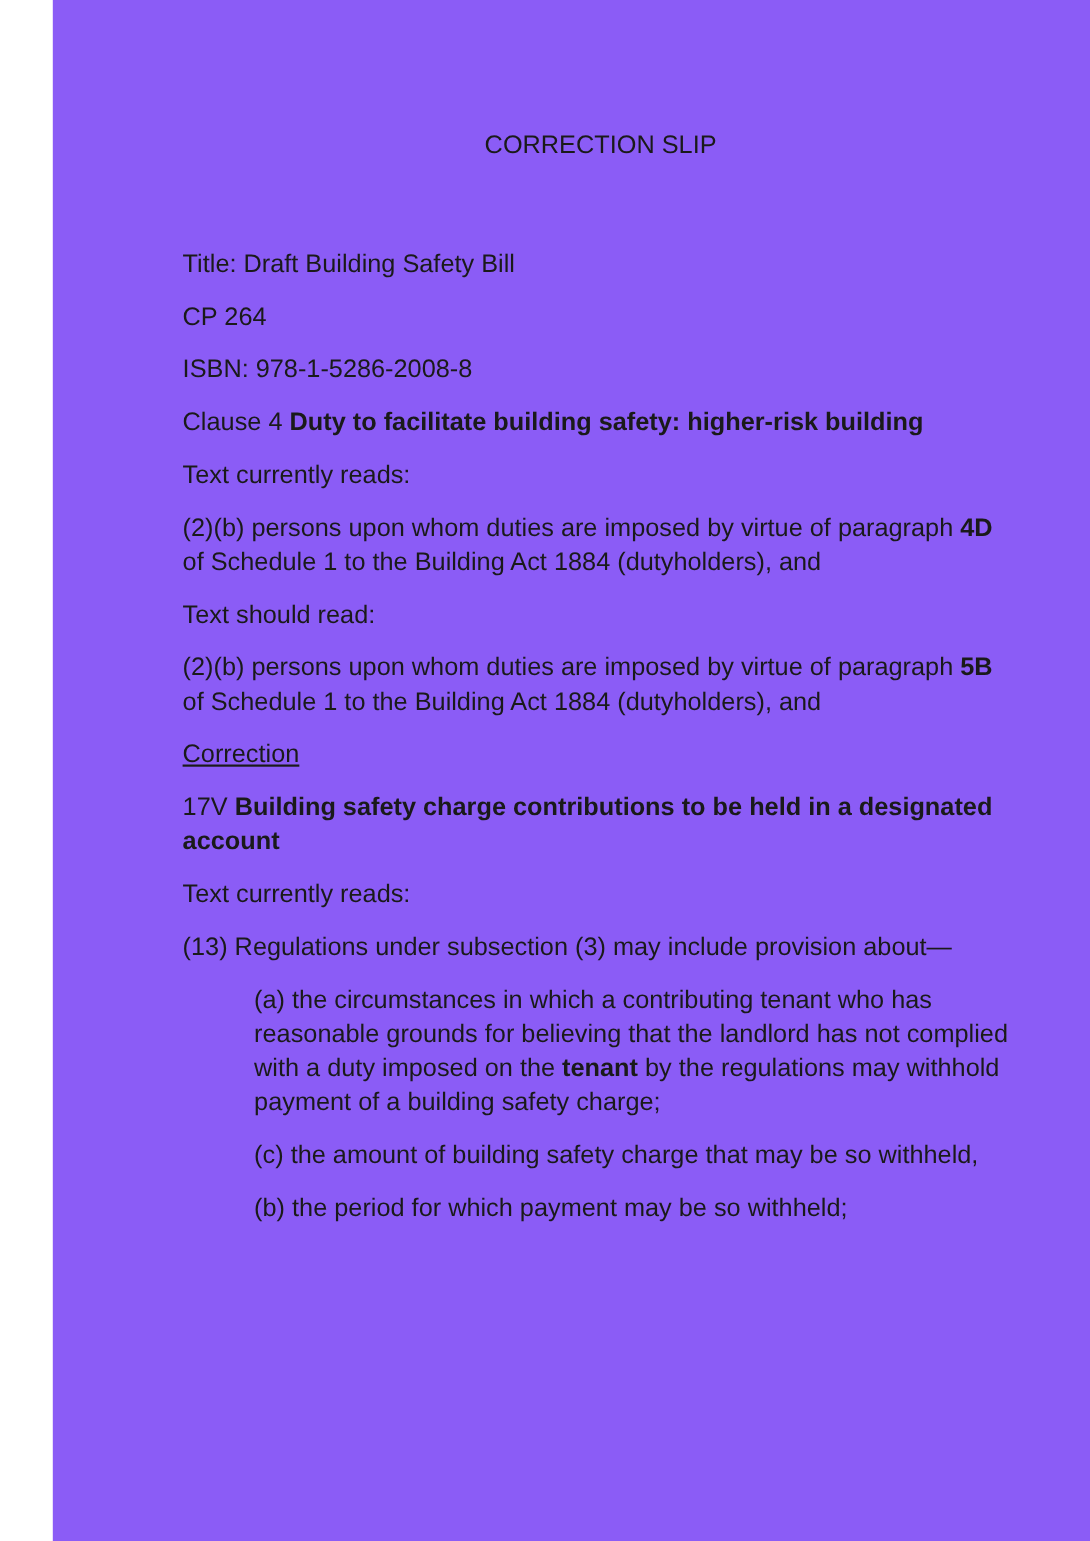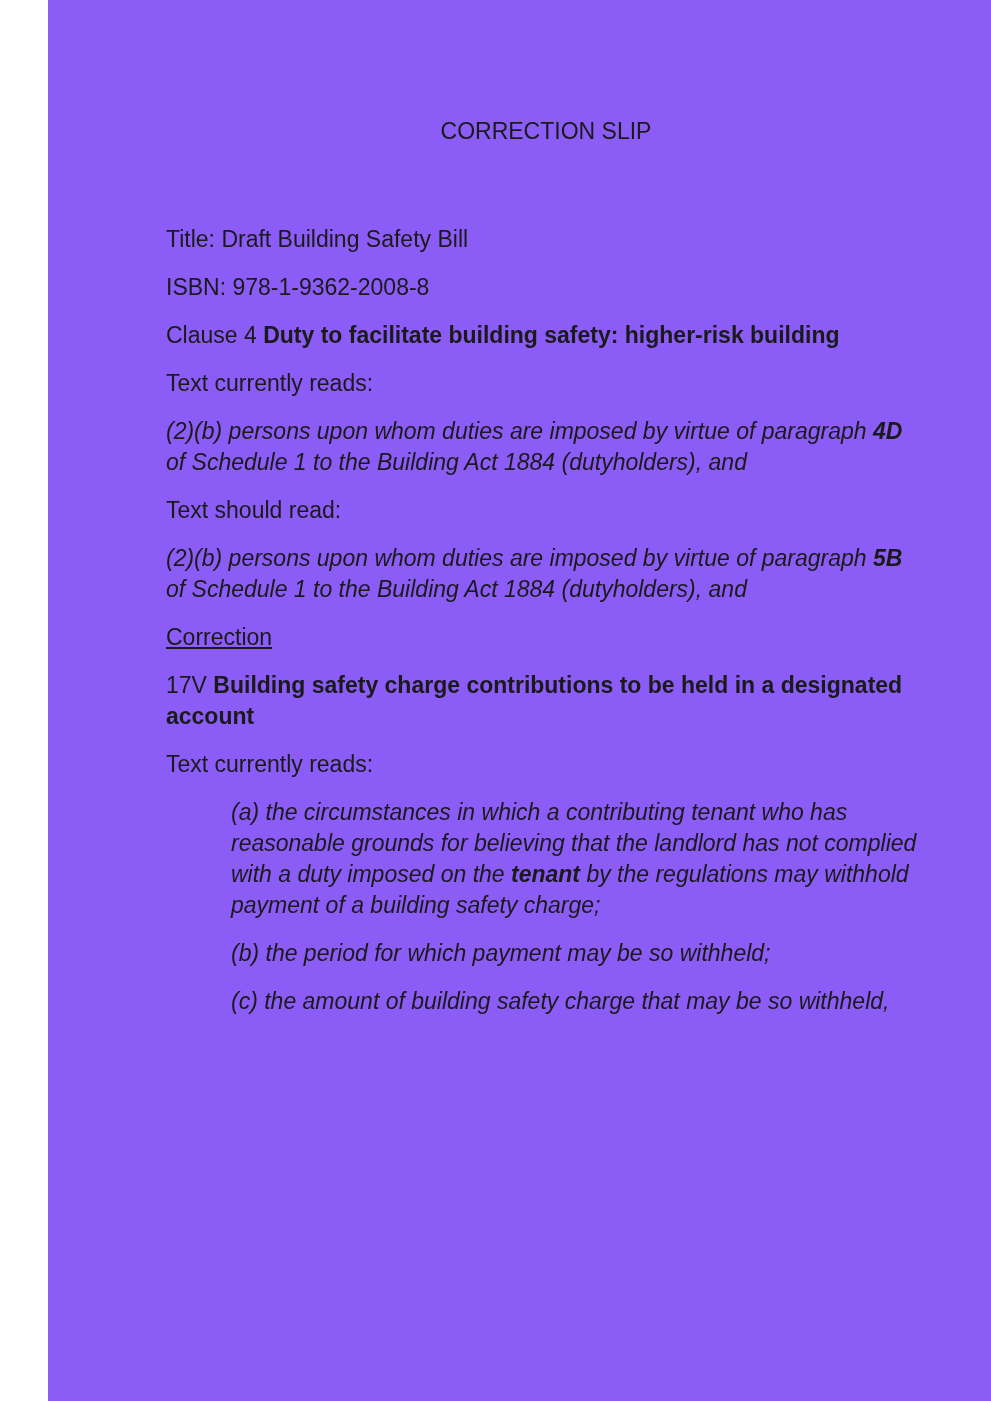--- a/index.html
+++ b/index.html
@@ -21,55 +21,57 @@
     color: #1a1a1a;
   }
   p { margin: 0 0 17px 0; }
   .doc-title {
     margin: 0 0 77px 0;
     text-align: center;
     font-weight: normal;
     font-size: 23px;
     line-height: 31px;
   }
-  .italic { font-style: italic; }
+  .italic { }
   .indent { margin-left: 65px; }
   .u { text-decoration: underline; }
   strong { font-weight: bold; }
 </style>
 </head>
 <body>
 
 <div class="page">
   <div class="content">
 
     <p class="doc-title">CORRECTION SLIP</p>
 
     <p>Title: Draft Building Safety Bill</p>
-    <p>ISBN: 978-1-9362-2008-8</p>
+    <p>CP 264</p>
+    <p>ISBN: 978-1-5286-2008-8</p>
 
 
     <p><span>Clause 4 </span><strong>Duty to facilitate building safety: higher-risk building</strong></p>
 
     <p>Text currently reads:</p>
 
     <p class="italic"><span>(2)(b) persons upon whom duties are imposed by virtue of paragraph </span><strong>4D</strong><span> of Schedule 1 to the Building Act 1884 (dutyholders), and</span></p>
 
     <p>Text should read:</p>
 
     <p class="italic"><span>(2)(b) persons upon whom duties are imposed by virtue of paragraph </span><strong>5B</strong><span> of Schedule 1 to the Building Act 1884 (dutyholders), and</span></p>
 
     <p><span class="u">Correction</span></p>
 
 
     <p><span>17V </span><strong>Building safety charge contributions to be held in a designated account</strong></p>
 
     <p>Text currently reads:</p>
 
+    <p class="italic">(13) Regulations under subsection (3) may include provision about—</p>
 
     <p class="italic indent"><span>(a) the circumstances in which a contributing tenant who has reasonable grounds for believing that the landlord has not complied with a duty imposed on the </span><strong>tenant</strong><span> by the regulations may withhold payment of a building safety charge;</span></p>
 
+    <p class="italic indent">(c) the amount of building safety charge that may be so withheld,</p>
+
     <p class="italic indent">(b) the period for which payment may be so withheld;</p>
-
-    <p class="italic indent">(c) the amount of building safety charge that may be so withheld,</p>
 
   </div>
 </div>
 
 </body></html>

